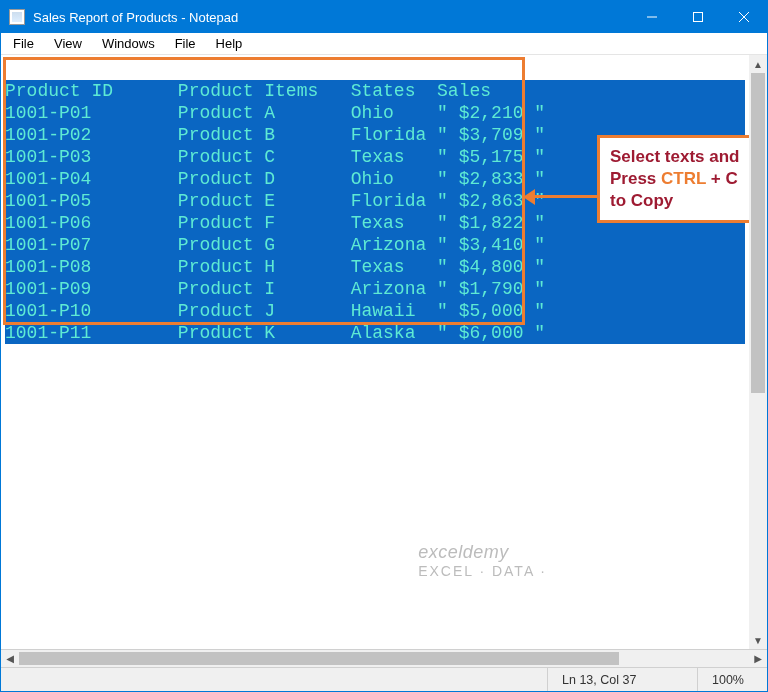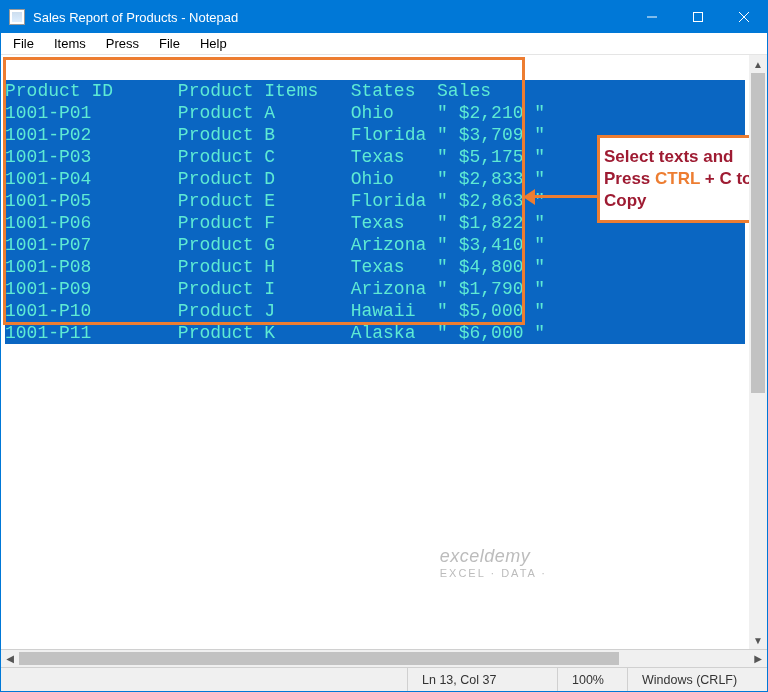--- a/index.html
+++ b/index.html
@@ -21,31 +21,31 @@
   .sel { background: #0a66c2; color: #5eead4; }
   .sel-line { display: block; }
   
   .vscroll { position: absolute; right: 0; top: 0; bottom: 0; width: 18px; background: #f0f0f0; display: flex; flex-direction: column; }
   .vscroll .arrow { height: 18px; display: flex; align-items: center; justify-content: center; color: #555; font-size: 10px; }
   .vscroll .track { flex: 1; position: relative; }
   .vscroll .thumb { position: absolute; left: 2px; right: 2px; top: 0; height: 320px; background: #c2c2c2; }
   
   .hl-box { position: absolute; left: 2px; top: 2px; width: 522px; height: 268px; border: 3px solid #ed7d31; pointer-events: none; }
   
-  .callout { position: absolute; left: 596px; top: 80px; width: 164px; border: 3px solid #ed7d31; background: #fff; padding: 8px 4px; font-size: 17px; font-weight: 700; line-height: 1.3; color: #9e1b32; }
+  .callout { position: absolute; left: 596px; top: 80px; width: 164px; border: 3px solid #ed7d31; background: #fff; padding: 8px 10px; font-size: 17px; font-weight: 700; line-height: 1.3; color: #9e1b32; }
   .callout .ctrl { color: #ed7d31; }
   .arrow-line { position: absolute; left: 528px; top: 140px; width: 68px; height: 3px; background: #ed7d31; }
   .arrow-head { position: absolute; left: 522px; top: 134px; width: 0; height: 0; border-top: 8px solid transparent; border-bottom: 8px solid transparent; border-right: 12px solid #ed7d31; }
   
   .status { height: 24px; border-top: 1px solid #d0d0d0; background: #f0f0f0; display: flex; font-size: 12.5px; color: #333; }
   .status .cell { border-left: 1px solid #d0d0d0; padding: 3px 14px; display: flex; align-items: center; }
   .status .spacer { flex: 1; }
   
   .wmark { position: absolute; right: 220px; bottom: 70px; color: #bcbcbc; font-size: 18px; font-style: italic; letter-spacing: .5px; margin-top: 22px; }
-  .wmark .sub { font-size: 11px; letter-spacing: 2px; font-style: normal; display:block; text-align:right; }
+  .wmark .sub { font-size: 14px; letter-spacing: 2px; font-style: normal; display:block; text-align:right; }
   
   .hscroll { height: 18px; background:#f0f0f0; border-top:1px solid #d0d0d0; display:flex; }
   .hscroll .harrow { width:18px; display:flex; align-items:center; justify-content:center; color:#555; font-size:10px;}
   .hscroll .htrack { flex:1; position:relative; }
   .hscroll .hthumb { position:absolute; top:2px; bottom:2px; left:0; width:600px; background:#c2c2c2;}
 </style>
 </head>
 <body>
 
 <div class="window">
@@ -66,22 +66,22 @@
     <div class="ctl">
         <svg width="10" height="10">
           <line x1="0" y1="0" x2="10" y2="10"></line>
           <line x1="10" y1="0" x2="0" y2="10"></line>
         </svg>
       </div>
   </div>
 
   <div class="menubar">
     <span class="mi">File</span>
-    <span class="mi">Items</span>
-    <span class="mi">Press</span>
+    <span class="mi">View</span>
+    <span class="mi">Windows</span>
     <span class="mi">File</span>
     <span class="mi">Help</span>
   </div>
 
   <div class="client">
     <div class="textarea">
 <span class="sel sel-line">Product ID      Product Items   States  Sales</span><span class="sel sel-line">1001-P01        Product A       Ohio    " $2,210 "</span><span class="sel sel-line">1001-P02        Product B       Florida " $3,709 "</span><span class="sel sel-line">1001-P03        Product C       Texas   " $5,175 "</span><span class="sel sel-line">1001-P04        Product D       Ohio    " $2,833 "</span><span class="sel sel-line">1001-P05        Product E       Florida " $2,863 "</span><span class="sel sel-line">1001-P06        Product F       Texas   " $1,822 "</span><span class="sel sel-line">1001-P07        Product G       Arizona " $3,410 "</span><span class="sel sel-line">1001-P08        Product H       Texas   " $4,800 "</span><span class="sel sel-line">1001-P09        Product I       Arizona " $1,790 "</span><span class="sel sel-line">1001-P10        Product J       Hawaii  " $5,000 "</span><span class="sel sel-line">1001-P11        Product K       Alaska  " $6,000 "</span>
     </div>
 
     <div class="hl-box"></div>
@@ -115,16 +115,15 @@
     <div class="htrack">
         <div class="hthumb"></div>
       </div>
     <div class="harrow">▶</div>
   </div>
 
   <div class="status">
     <div class="spacer"></div>
     <div class="cell" style="min-width:150px">Ln 13, Col 37</div>
     <div class="cell" style="min-width:70px">100%</div>
-    <div class="cell" style="min-width:140px">Windows (CRLF)</div>
   </div>
 
 </div>
 
 </body></html>

